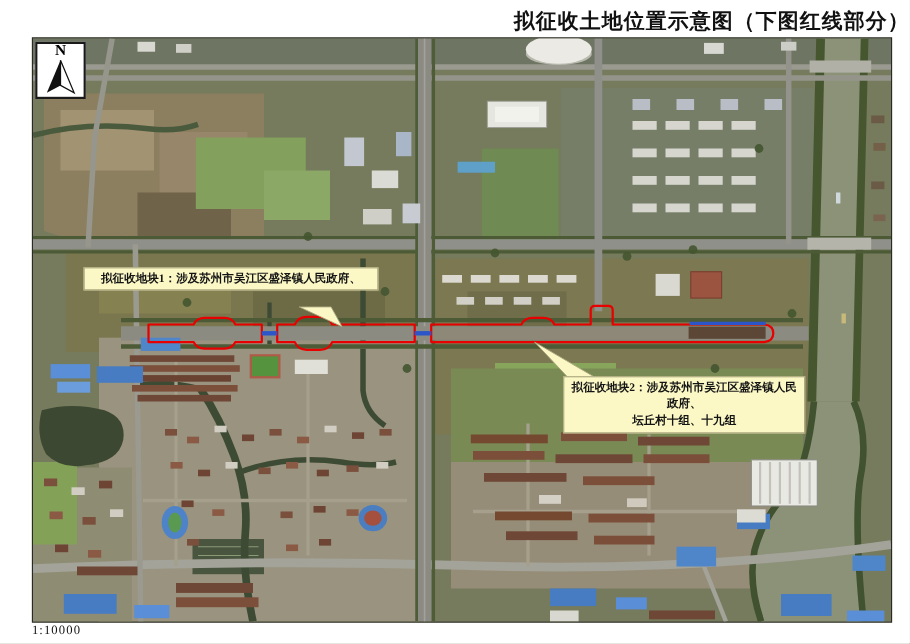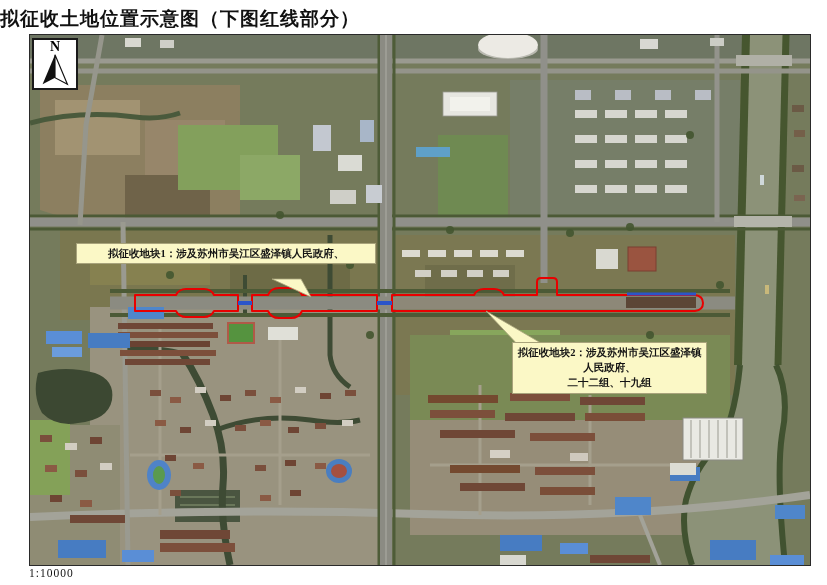--- a/index.html
+++ b/index.html
@@ -1,31 +1,31 @@
 <!DOCTYPE html>
 <html><head>
 <meta charset="utf-8">
 <style>
   html,body{margin:0;padding:0;background:#ffffff;}
   .page{position:relative;width:827px;height:585px;background:#fff;overflow:hidden;
         font-family:"Liberation Serif","DejaVu Serif",serif;}
-  .title{position:absolute;top:6px;left:0;width:827px;text-align:left;
+  .title{position:absolute;top:6px;left:0;width:827px;text-align:right;
          font-size:19px;font-weight:bold;letter-spacing:1px;color:#111;}
   .map{position:absolute;left:29px;top:34px;width:780px;height:530px;
        border:1px solid #2a2a2a;box-sizing:content-box;background:#757b5c;}
   .map svg.sat{position:absolute;left:0;top:0;width:780px;height:530px;display:block;}
   .overlay{position:absolute;left:0;top:0;width:780px;height:530px;pointer-events:none;}
   .north{position:absolute;left:2px;top:3px;width:46px;height:52px;background:#fff;
          border:2px solid #1a1a1a;box-sizing:border-box;text-align:center;}
   .north .n{font-size:14px;font-weight:bold;line-height:13px;color:#000;}
   .callout{position:absolute;background:#fbf8c6;border:1px solid #a8a37b;
            color:#141414;font-weight:bold;font-size:10.5px;line-height:1.45;
            text-align:center;padding:2px 3px;box-sizing:border-box;z-index:5;}
-  .c1{left:46px;top:208px;width:300px;}
-  .c2{left:482px;top:307px;width:195px;}
+  .c1{left:46px;top:208px;width:268px;}
+  .c2{left:482px;top:307px;width:220px;}
   .scale{position:absolute;top:567px;left:29px;width:780px;text-align:left;
          font-size:11.5px;letter-spacing:1px;color:#111;}
 </style>
 </head>
 <body>
 
 <div class="page">
 
   <div class="title">拟征收土地位置示意图（下图红线部分）</div>
 
@@ -284,20 +284,20 @@
         <polygon points="22,1 35,32 22,25" fill="#fff" stroke="#111" stroke-width="1.2"></polygon>
       </svg>
     </div>
 
     <div class="callout c1">
       <div>拟征收地块1：涉及苏州市吴江区盛泽镇人民政府、</div>
     </div>
 
     <div class="callout c2">
       <div>拟征收地块2：涉及苏州市吴江区盛泽镇人民政府、</div>
-      <div>二十二组、十九组</div>
+      <div>坛丘村十组、十九组</div>
     </div>
 
   </div>
 
   <div class="scale">1:10000</div>
 
 </div>
 
 </body></html>

